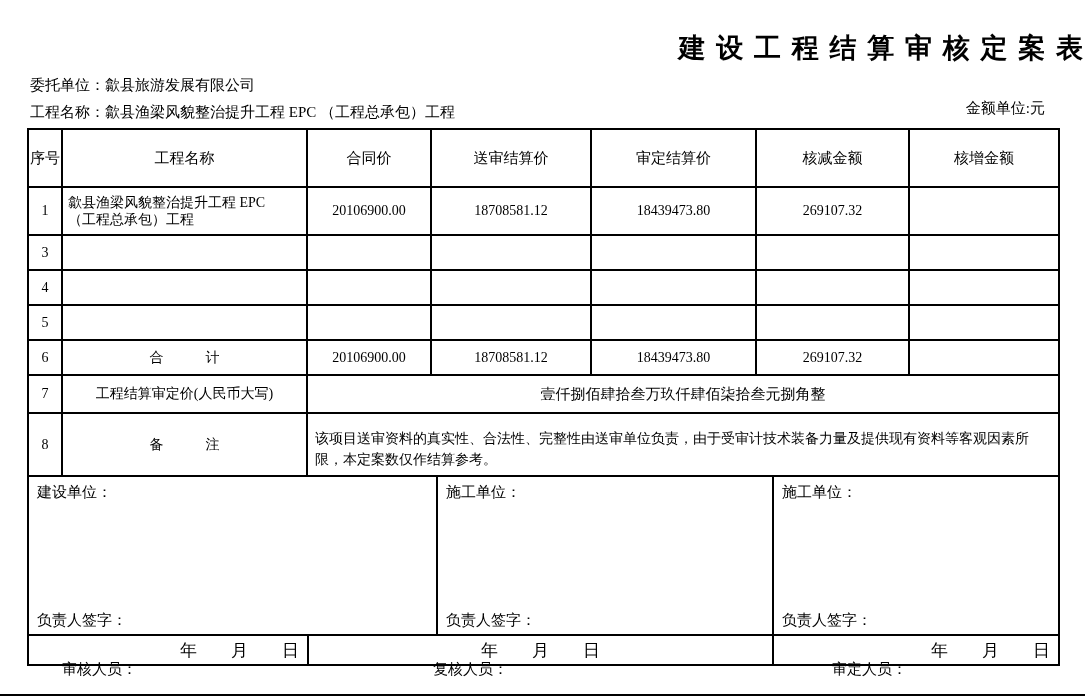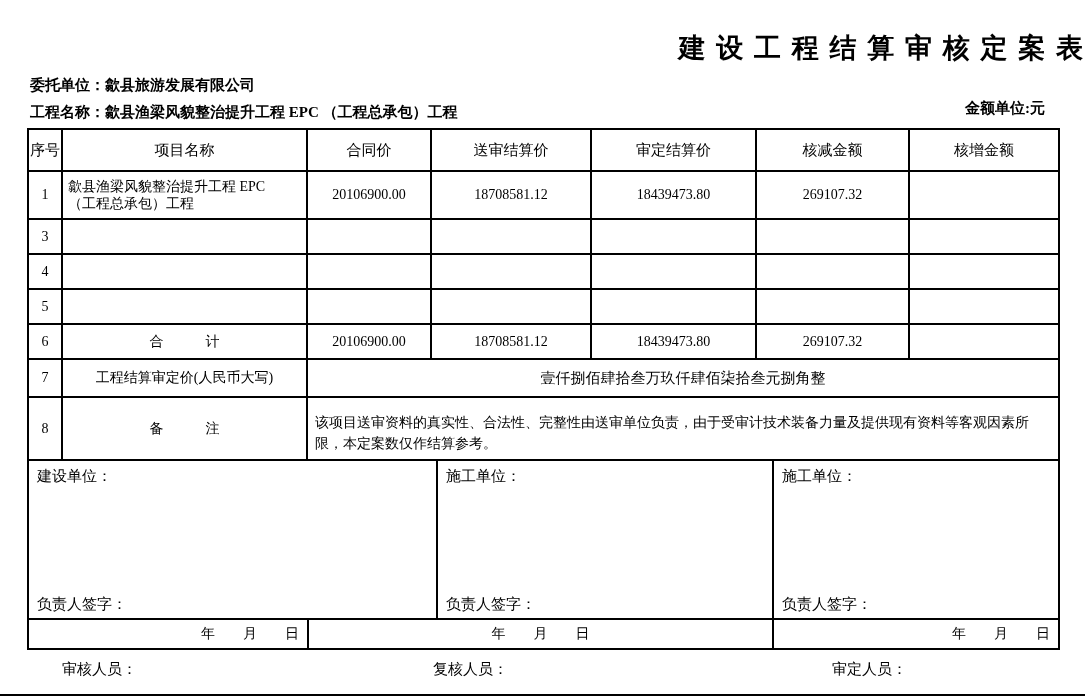--- a/index.html
+++ b/index.html
@@ -10,34 +10,34 @@
     color:#000;
     font-family:"Liberation Serif","DejaVu Serif",serif;
     overflow:hidden;
   }
   .doc-title {
     position:absolute; left:0; top:30px; width:1085px;
     text-align:right;
     font-size:27px; font-weight:bold; letter-spacing:2px;
     white-space:nowrap;
   }
-  .meta-line { position:absolute; font-size:15px; font-weight:bold; white-space:nowrap; }
+  .meta-line { position:absolute; font-size:15px; font-weight:normal; white-space:nowrap; }
   .client-line  { left:30px; top:76px; }
   .project-line { left:30px; top:103px; }
   .amount-unit  { top:99px; right:40px; }
 
   .tables-wrap { position:absolute; left:27px; top:128px; width:1031px; }
   table { border-collapse:collapse; table-layout:fixed; width:1031px; }
   td {
     border:2px solid #000;
     text-align:center; vertical-align:middle;
     font-size:14px; padding:0; overflow:hidden;
   }
   tr.h-head td { font-size:15px; }
-  tr.h-head { height:42px; }
+  tr.h-head { height:58px; }
   tr.h-r1   { height:48px; }
   tr.h-std  { height:35px; }
   tr.h-r7   { height:38px; }
   tr.h-r8   { height:63px; }
   .name-cell {
     text-align:left; padding:0 5px;
     white-space:pre-line; line-height:17px; font-size:14px;
   }
   .remark-cell {
     text-align:left; padding:12px 10px 4px 7px;
@@ -47,21 +47,21 @@
 
   .sig-table { margin-top:-2px; }
   tr.h-sig  { height:159px;margin-left:20px; }
   tr.h-date { height:30px; }
   .sig-cell { vertical-align:top; text-align:left; }
   .sig-inner {
     display:flex; flex-direction:column; justify-content:space-between;
     height:147px; padding:6px 8px 2px 8px;
   }
   .sig-inner div { font-size:15px; }
-  .date-cell { font-size:14px; }
+  .date-cell { font-size:17px; }
   .date-right { text-align:right; padding-right:8px; }
   .date-center { text-align:center; }
 
   .reviewer { position:absolute; top:660px; font-size:15px; white-space:nowrap; }
   .reviewer-1 { left:62px; }
   .reviewer-2 { left:433px; }
   .reviewer-3 { left:832px; }
   .bottom-rule {
     position:absolute; left:0; top:694px; width:1085px; height:2px;
     background:#000;
@@ -86,21 +86,21 @@
           <col style="width:245px">
           <col style="width:124px">
         <col style="width:160px">
           <col style="width:165px">
           <col style="width:153px">
         <col style="width:150px">
       </colgroup>
       <tbody>
           <tr class="h-head">
         <td>序号</td>
-        <td>项目名称</td>
+        <td>工程名称</td>
         <td>合同价</td>
         <td>送审结算价</td>
         <td>审定结算价</td>
         <td>核减金额</td>
         <td>核增金额</td>
       </tr>
       <tr class="h-r1">
         <td>1</td>
         <td class="name-cell">歙县渔梁风貌整治提升工程 EPC
 （工程总承包）工程</td>

